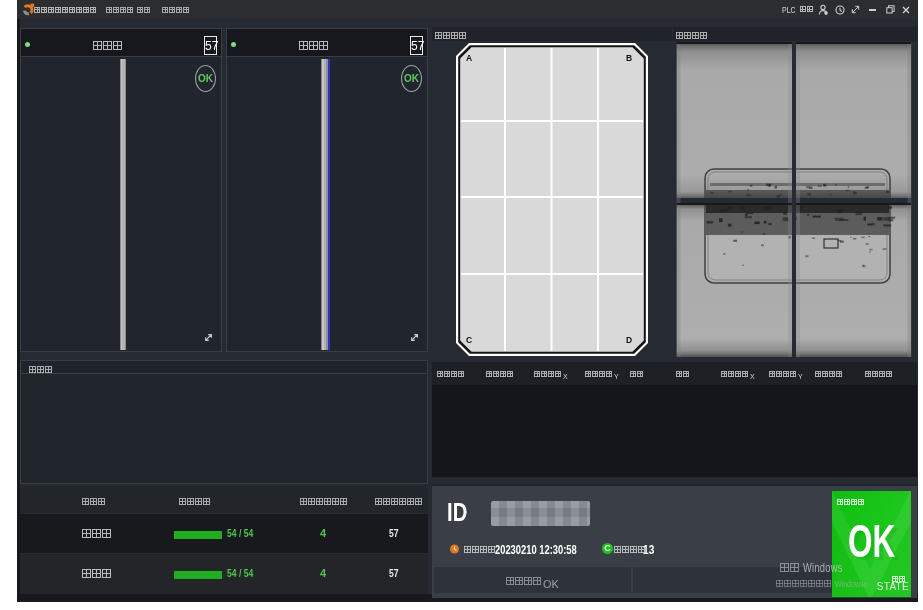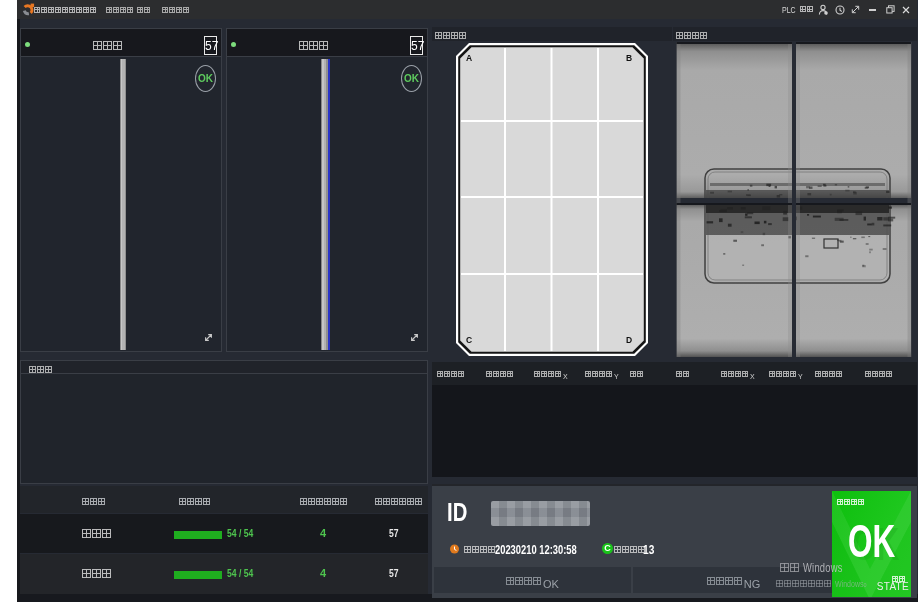--- a/index.html
+++ b/index.html
@@ -298,21 +298,20 @@
         <circle cx="5.5" cy="6" r="4.5" fill="#e07a1e"></circle>
         <path d="M5.5 3.5 L5.5 6.4 L7.4 7.4" stroke="#fff" stroke-width="1" fill="none"></path>
       </svg>
    <span class="abs" style="left:32px;top:58px;color:#d8d8d8"><span class="zh s7"><i></i><i></i><i></i><i></i></span></span>
    <div class="abs sq72" style="left:63px;top:56px;color:#fff;font-size:13px;font-weight:bold">20230210 12:30:58</div>
    <div class="abs" style="left:170px;top:57px;width:11px;height:11px;border-radius:50%;background:#19c319;color:#fff;font-size:9px;font-weight:bold;text-align:center;line-height:11px">C</div>
    <span class="abs" style="left:182px;top:58px;color:#d8d8d8"><span class="zh s7"><i></i><i></i><i></i><i></i></span></span>
    <div class="abs sq" style="left:211px;top:56px;color:#fff;font-size:13px;font-weight:bold">13</div>
    <div class="abs" style="left:2px;top:81px;width:398px;height:26px;background:#2e333b">
      <div class="abs" style="left:0;top:0;width:199px;height:26px;border-right:2px solid #3a3f47;color:#9ba1a8;text-align:center;line-height:33px"><span class="zh s8"><i></i><i></i><i></i><i></i></span><b style="font-weight:normal;font-size:11px;margin-left:1px;vertical-align:middle">OK</b></div>
-     <div class="abs" style="left:201px;top:0;width:197px;height:26px;color:#9ba1a8;text-align:center;line-height:33px"><span class="zh s8"><i></i><i></i><i></i><i></i></span><b style="font-weight:normal;font-size:11px;margin-left:1px;vertical-align:middle">NG</b></div>
    </div>
 
    <div class="abs" style="left:400px;top:5px;width:79px;height:106px;background:linear-gradient(115deg,#0dbf0d,#1ec71e 60%,#25ca25);overflow:hidden">
      <svg class="abs" style="left:0;top:0" width="79" height="106" viewBox="0 0 79 106">
        <polygon points="0,0 38,78 79,0 79,31 38,109 0,31" fill="#fff" opacity="0.07"></polygon>
        <polygon points="0,31 0,106 20,106 38,109" fill="#0a9c0a" opacity="0.08"></polygon>
        <polygon points="79,31 79,106 56,106 38,109" fill="#0a9c0a" opacity="0.06"></polygon>
      </svg>
      <span class="abs" style="left:5px;top:6px;color:#fff"><span class="zh s6"><i></i><i></i><i></i><i></i></span></span>
      <div class="abs" style="left:0;top:27px;width:100%;height:46px;line-height:46px;text-align:center;color:#fff;font-size:47px;font-weight:bold;transform:scaleX(.67);text-shadow:6px 3px 0 rgba(20,150,20,.25)">OK</div>

